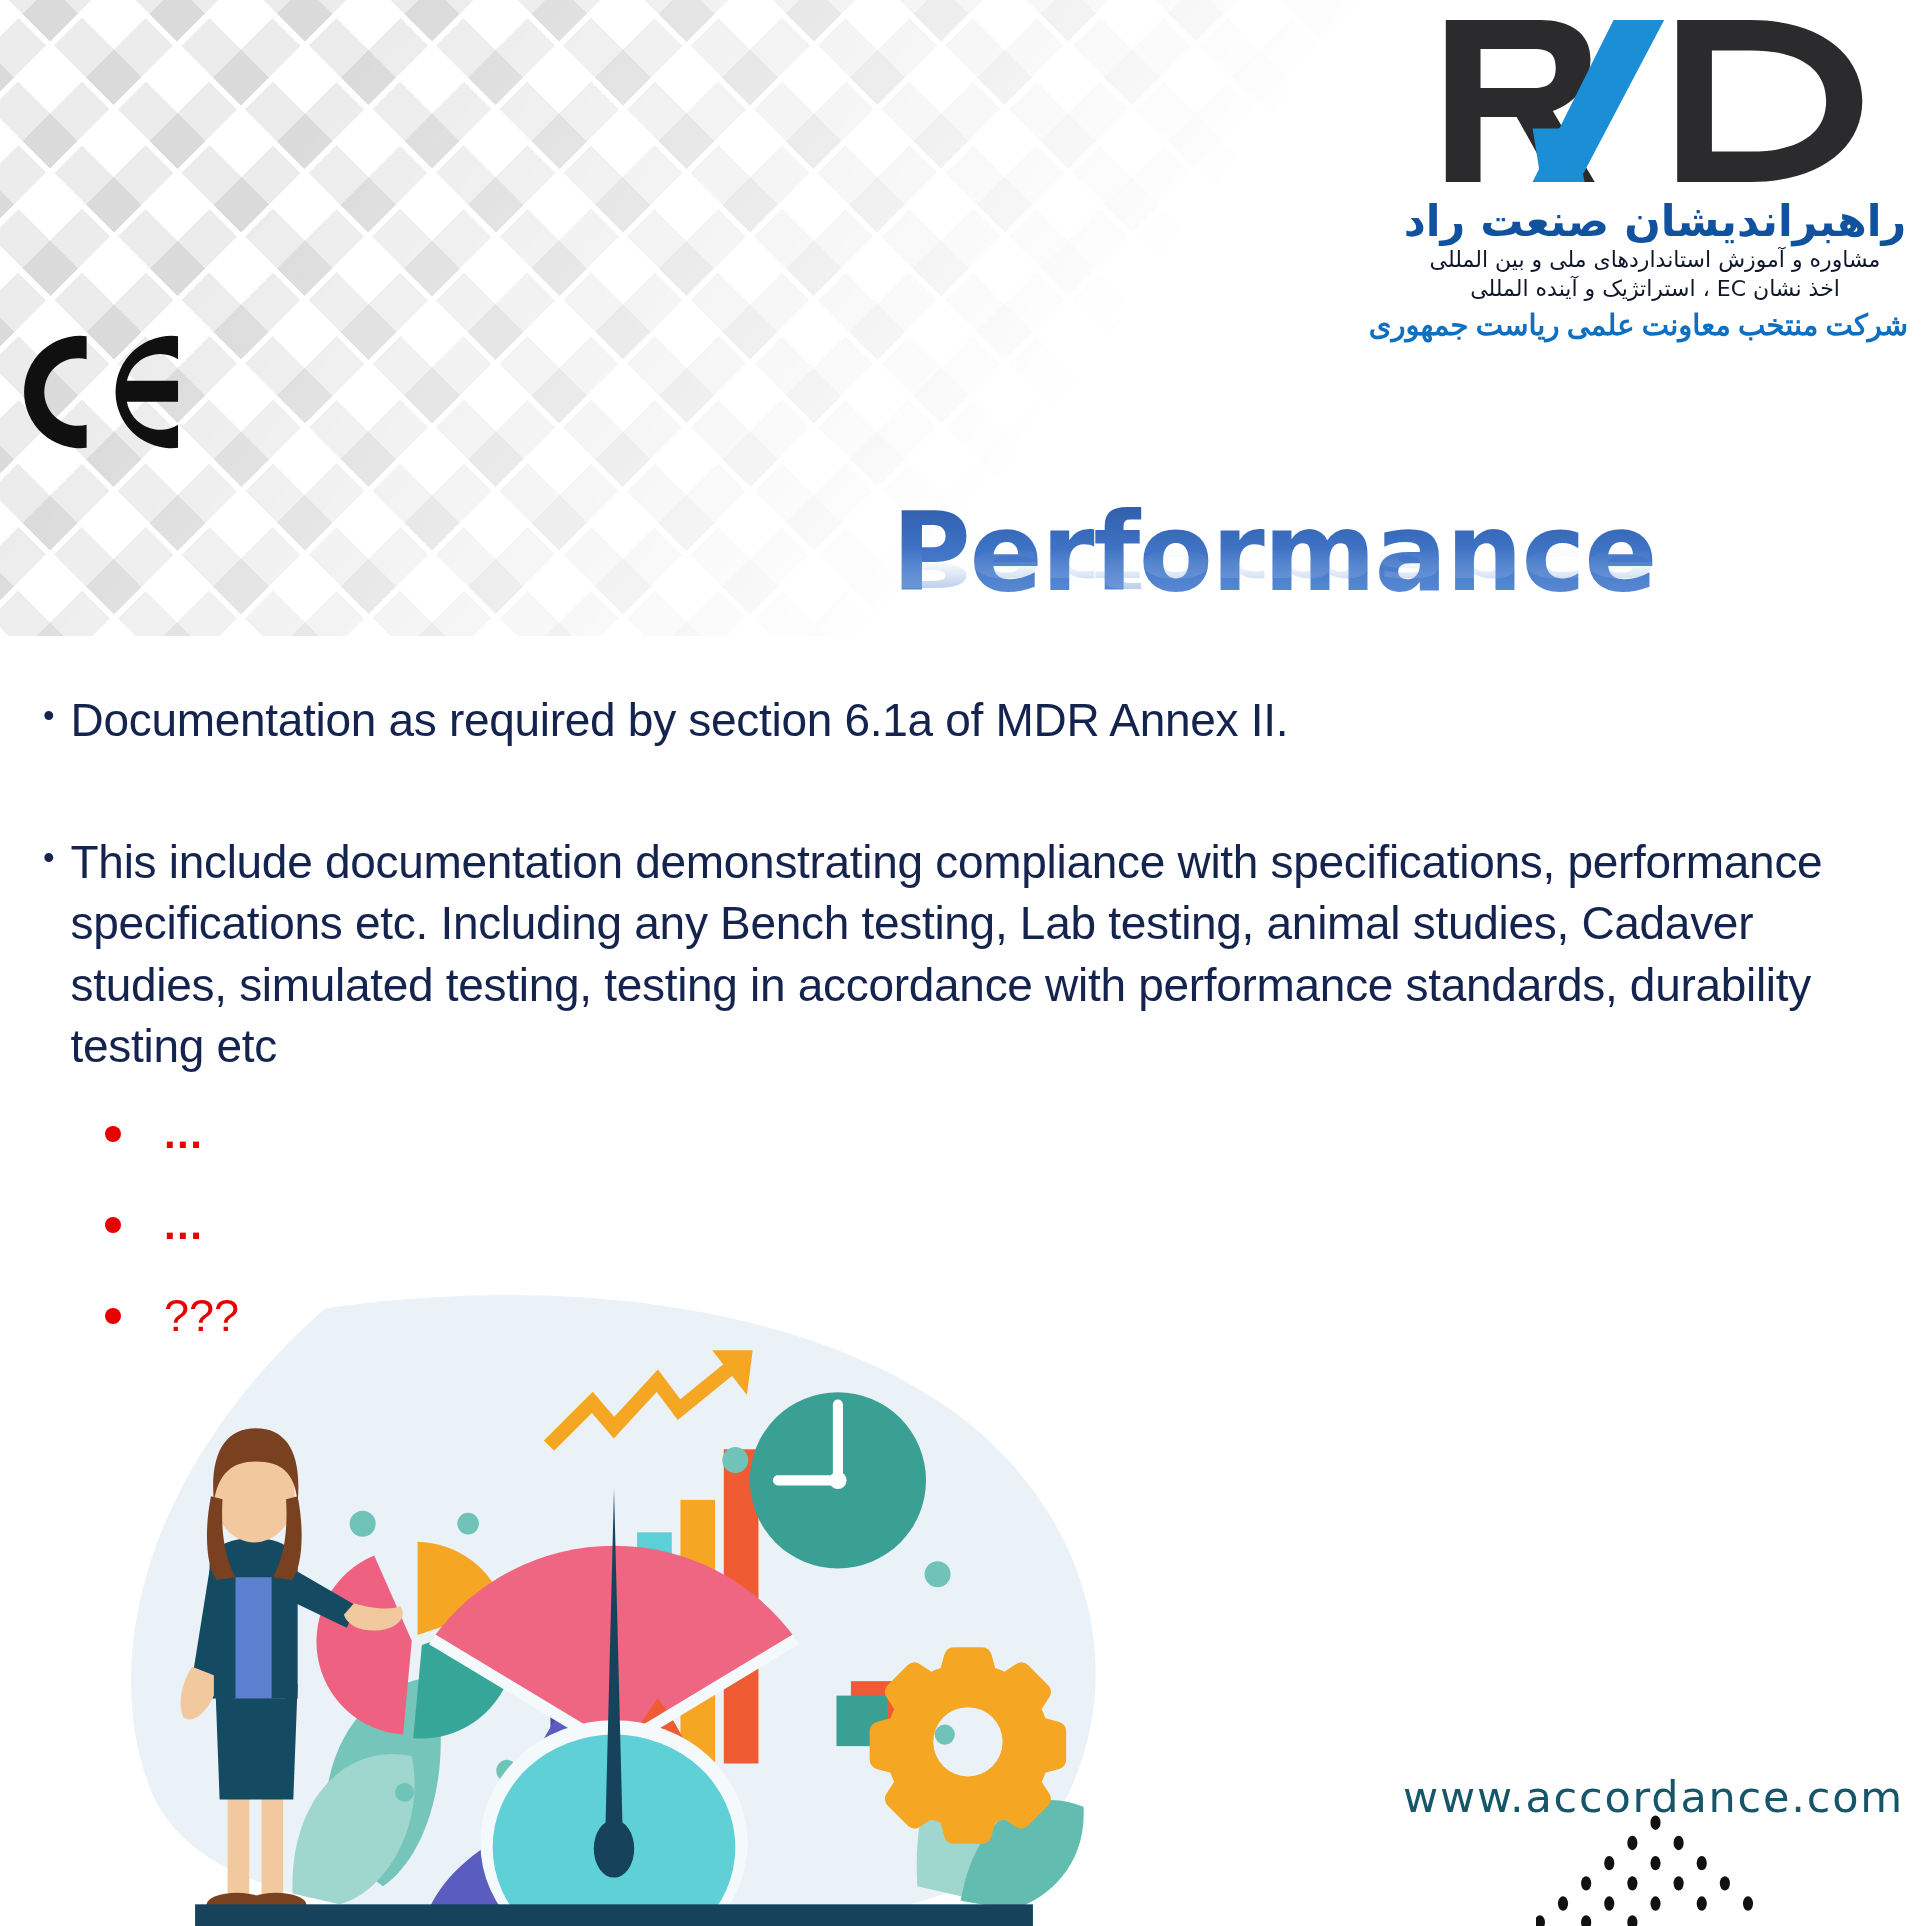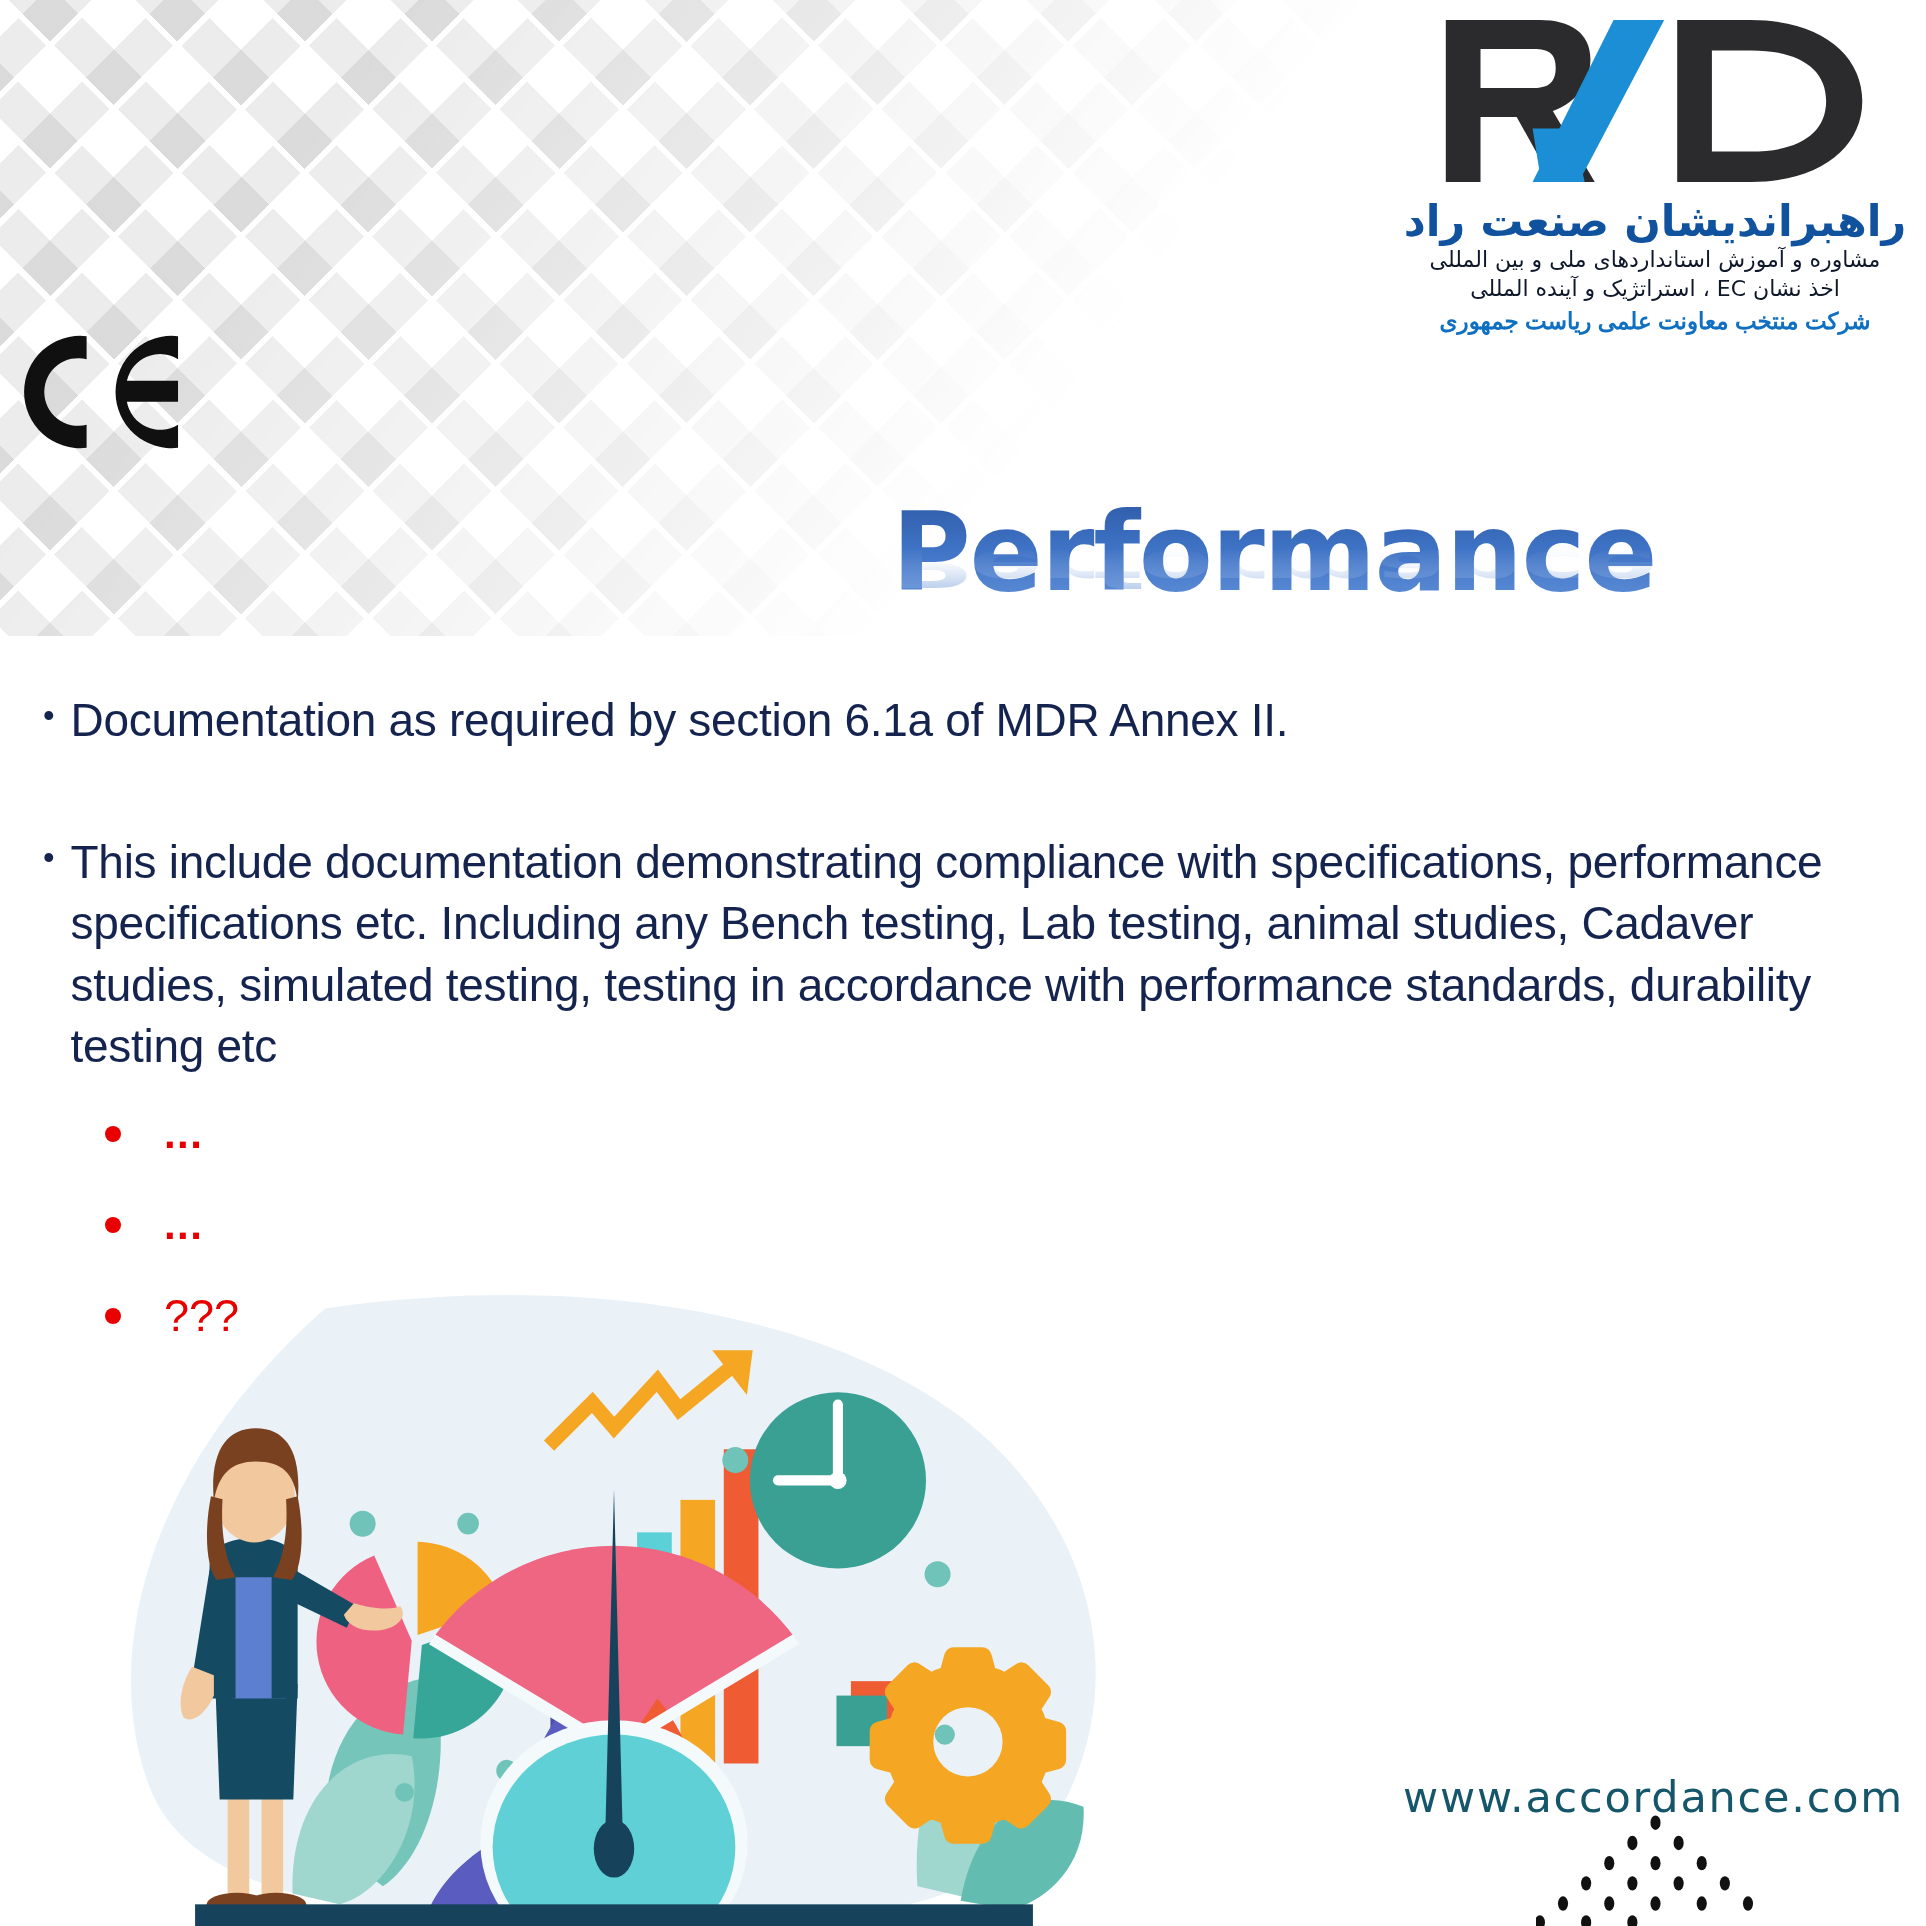--- a/index.html
+++ b/index.html
@@ -33,21 +33,21 @@
   #company-name{
     font-family:"DejaVu Sans",sans-serif;font-weight:bold;font-size:43px;
     color:#10529e;letter-spacing:-0.7px;line-height:1.08;margin-top:2.9px;
     white-space:nowrap;
   }
   .tag-line{
     font-family:"DejaVu Sans",sans-serif;font-size:22px;color:#0f172a;
     line-height:1.32;white-space:nowrap;
   }
   #selected-line{
-    font-family:Liberation Sans, sans-serif;font-weight:bold;font-size:23px;
+    font-family:Liberation Serif, serif;font-weight:bold;font-size:29px;
     color:#0f6fc1;line-height:1.3;margin-top:4.3px;white-space:nowrap;
   }
 
   
   #title-wrap{position:absolute;left:16px;top:499px;width:1640px;text-align:right;}
   #slide-title{
     display:inline-block;
     font-family:"DejaVu Sans",sans-serif;font-weight:bold;font-style:normal;
     font-size:108px;letter-spacing:-1.4px;
     background:linear-gradient(180deg,#2f5ca8 0%,#3e72c4 45%,#5e8fd8 100%);

